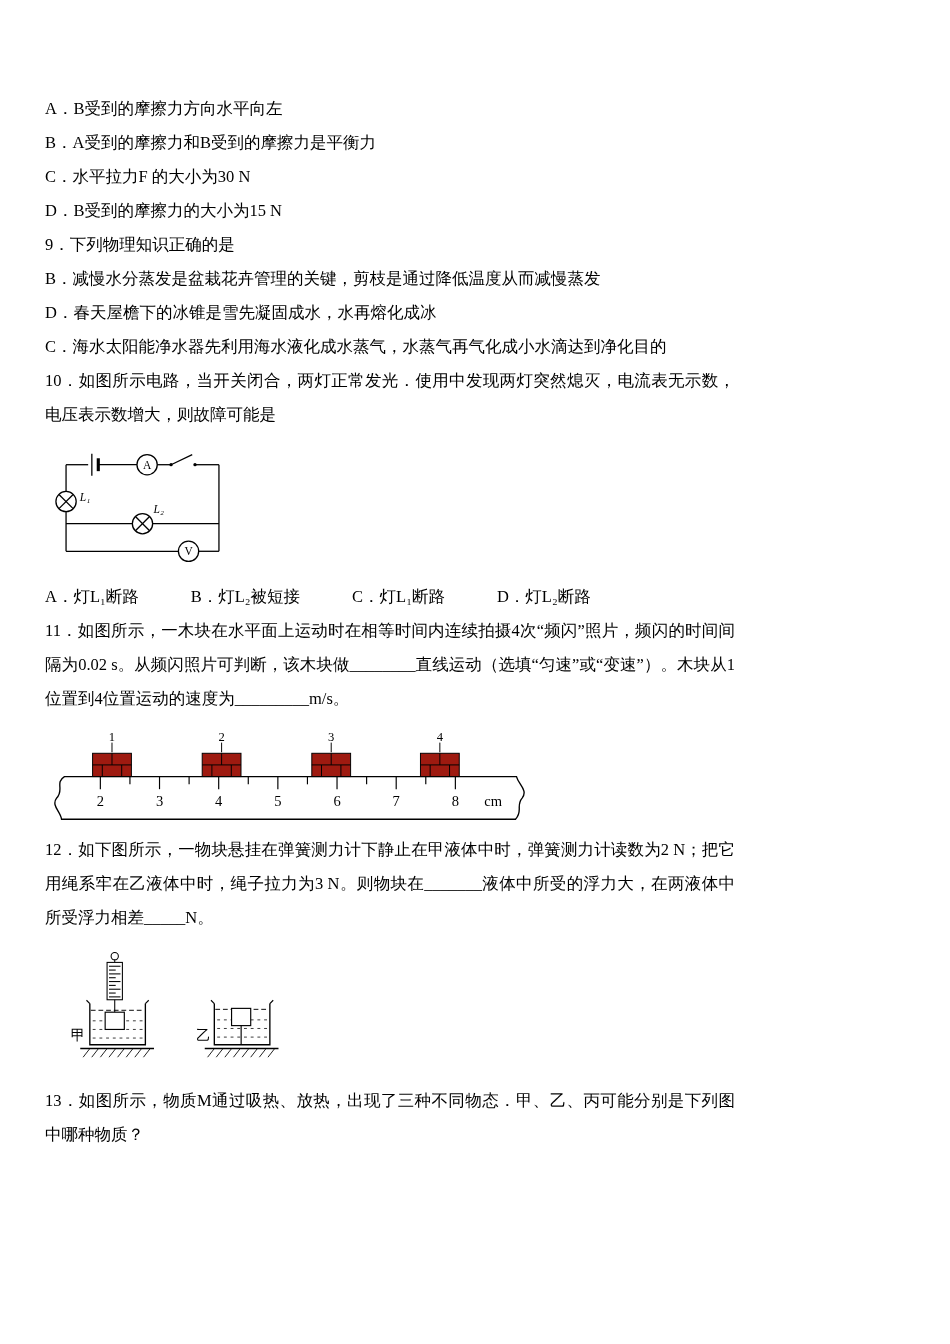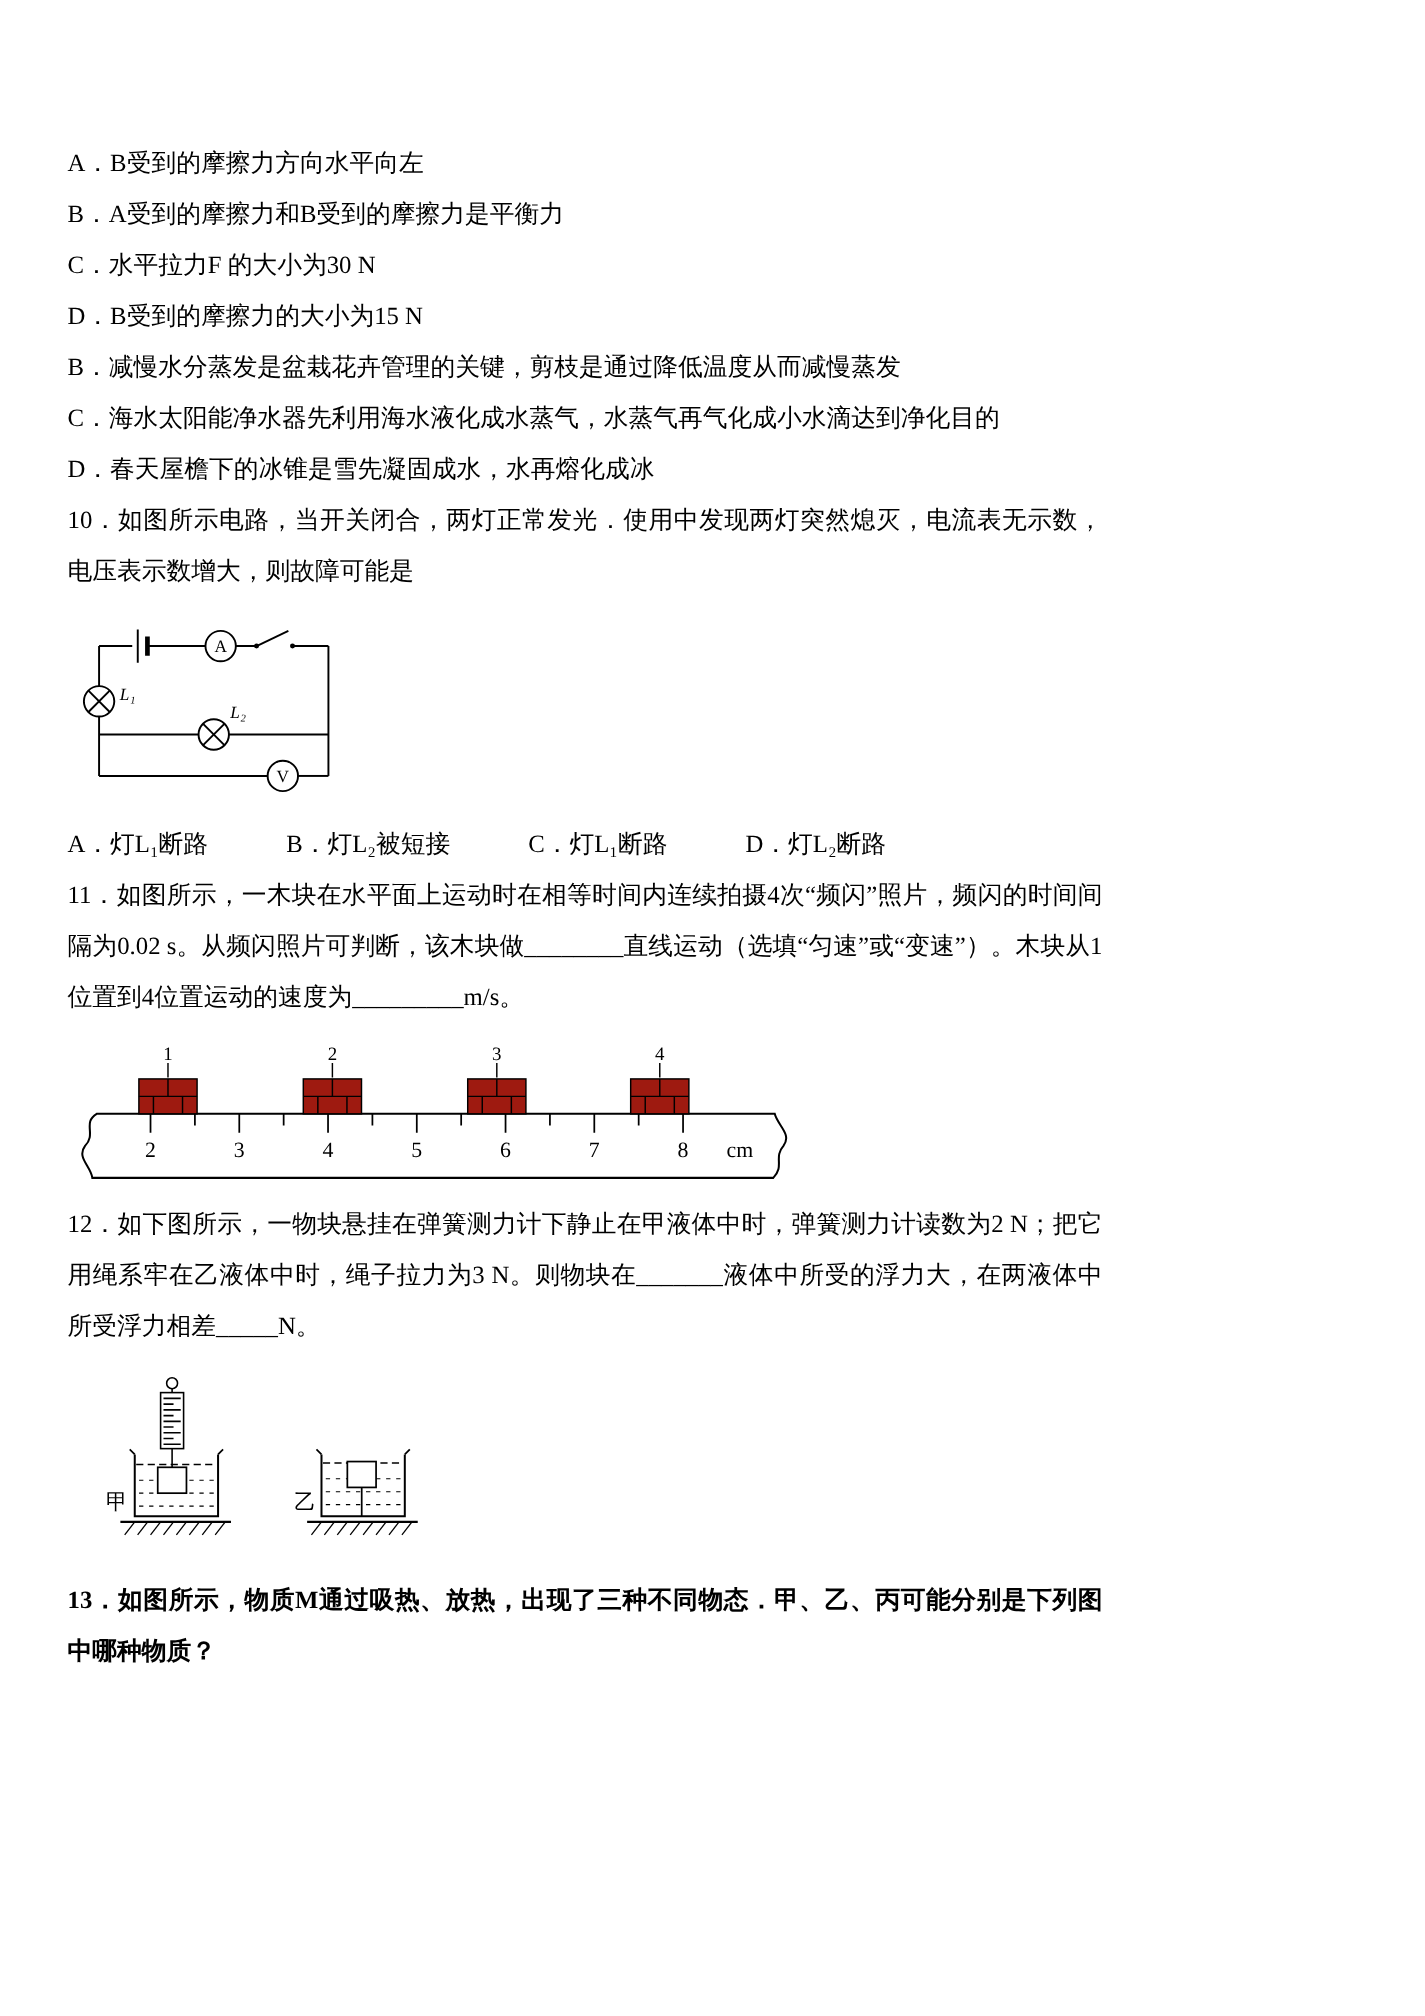--- a/index.html
+++ b/index.html
@@ -15,36 +15,37 @@
     font-size:16.5px;line-height:34px;margin:0;text-align:justify;
     word-break:break-all;
   }
   .opts-row{
     display:flex;column-gap:52px;font-size:16.5px;line-height:34px;margin:0;
   }
   .fig{display:block;}
   .fig-circuit{margin:16px 0 12px 10px;}
   .fig-ruler{margin:14px 0 6px 2px;}
   .fig-beakers{margin:14px 0 6px 14px;}
-  .gap-q13{margin-top:22px;font-weight:bold;}
+  .gap-q13{margin-top:22px;}
   svg text{font-family:"Liberation Serif","DejaVu Serif",serif;}
 </style>
 </head>
 <body>
 
 <div class="page">
 
   <p class="ln">A．B受到的摩擦力方向水平向左</p>
   <p class="ln">B．A受到的摩擦力和B受到的摩擦力是平衡力</p>
   <p class="ln">C．水平拉力F 的大小为30 N</p>
   <p class="ln">D．B受到的摩擦力的大小为15 N</p>
 
+  <p class="ln">9．下列物理知识正确的是</p>
   <p class="ln">B．减慢水分蒸发是盆栽花卉管理的关键，剪枝是通过降低温度从而减慢蒸发</p>
+  <p class="ln">D．春天屋檐下的冰锥是雪先凝固成水，水再熔化成冰</p>
   <p class="ln">C．海水太阳能净水器先利用海水液化成水蒸气，水蒸气再气化成小水滴达到净化目的</p>
-  <p class="ln">D．春天屋檐下的冰锥是雪先凝固成水，水再熔化成冰</p>
 
   <p class="ln">10．如图所示电路，当开关闭合，两灯正常发光．使用中发现两灯突然熄灭，电流表无示数，电压表示数增大，则故障可能是</p>
 
   <svg class="fig fig-circuit" width="175" height="120" viewBox="0 0 190 130" xmlns="http://www.w3.org/2000/svg">
     <g stroke="#000" stroke-width="1.4" fill="none">
       <path d="M12 18 H36"></path>
       <g>
         <line x1="40" y1="6" x2="40" y2="30"></line>
         <line x1="47" y1="11" x2="47" y2="25" stroke-width="3.4"></line>
       </g>

